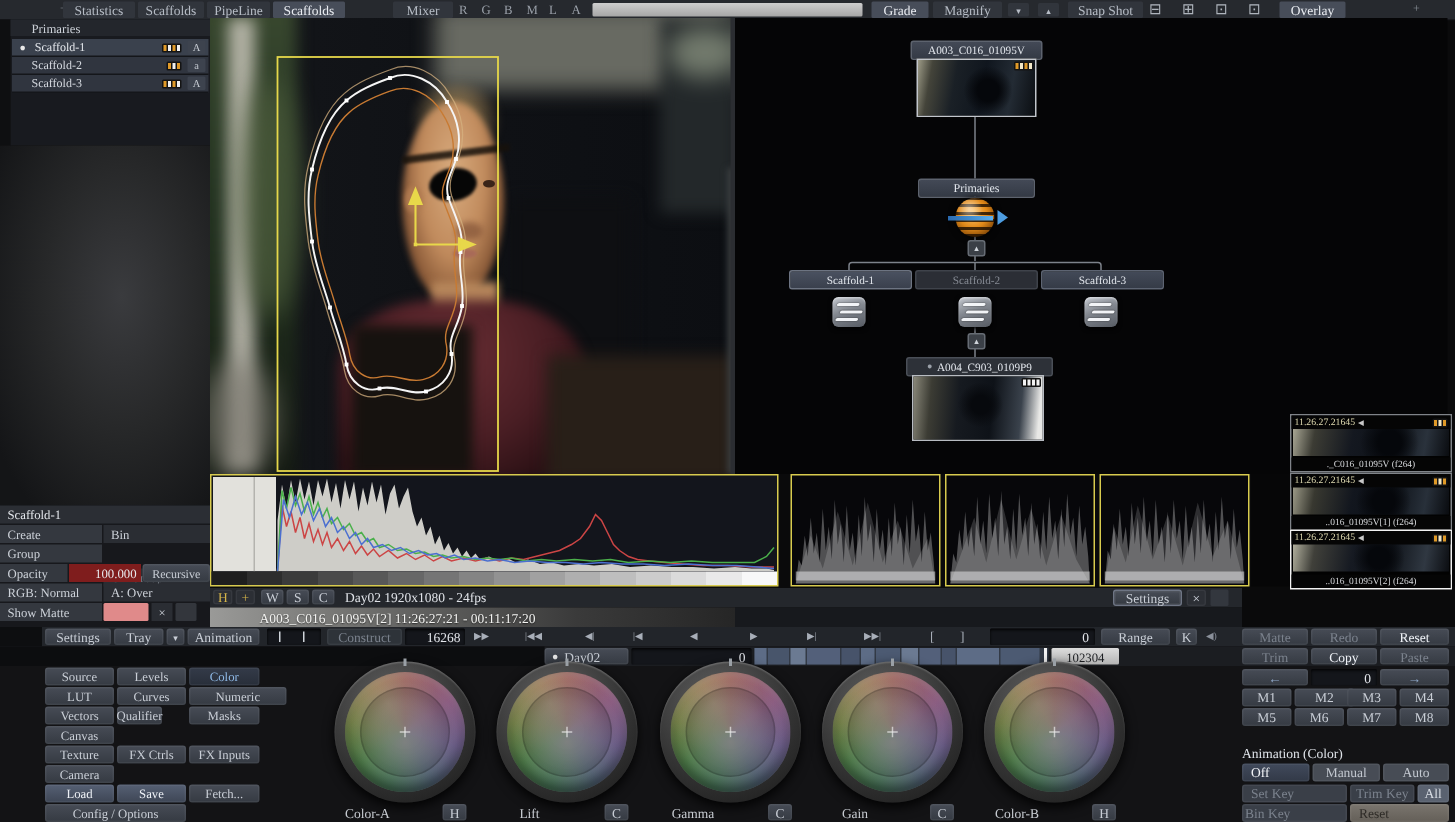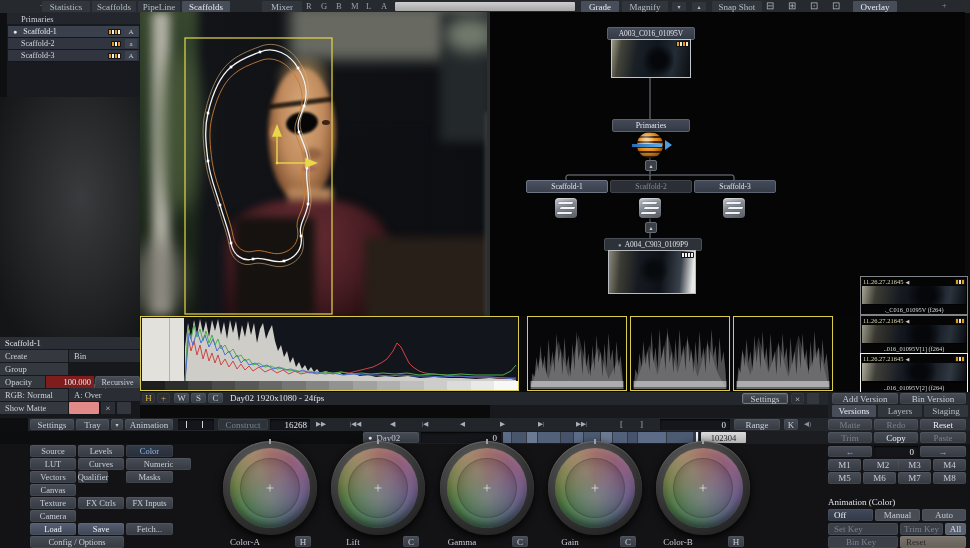--- a/index.html
+++ b/index.html
@@ -348,29 +348,25 @@
     <div class="a btn" style="left:2px;top:1px;width:13px;height:10px;background:#2c2f35;color:#d4b44a">H</div>
     <div class="a btn" style="left:17px;top:1px;width:13px;height:10px;background:#2c2f35;color:#d4b44a">+</div>
     <div class="a btn" style="left:34px;top:1px;width:15px;height:10px">W</div>
     <div class="a btn" style="left:51px;top:1px;width:15px;height:10px">S</div>
     <div class="a btn" style="left:68px;top:1px;width:15px;height:10px">C</div>
     <span class="a txt" style="left:90px;top:1px;color:#dfe2e7">Day02 1920x1080 - 24fps</span>
     <div class="a btn" style="left:602px;top:1px;width:46px;height:11px;border:1px solid #6e7584;box-sizing:border-box">Settings</div>
     <div class="a btn" style="left:651px;top:1px;width:13px;height:11px;background:#2c2f35">×</div>
     <div class="a" style="left:667px;top:1px;width:12px;height:11px;background:#33373e;border-radius:1px"></div>
   </div>
+  <div class="a" style="left:140px;top:405px;width:350px;height:13px;background:linear-gradient(90deg,#9a9a98 0%,#6e6e6c 30%,#3a3a3a 70%,#262626 100%)">
+    <span class="a txt" style="left:33px;top:2px;color:#f4f4f2;text-shadow:0 1px 1px rgba(0,0,0,.6)">A003_C016_01095V[2] 11:26:27:21 - 00:11:17:20</span>
+  </div>
   <div class="a" style="left:490px;top:405px;width:338px;height:13px;background:#17191d"></div>
 
-  <div class="a" style="left:828px;top:392px;width:142px;height:26px;background:#1e2126">
-    <div class="a btn" style="left:4px;top:1px;width:66px;height:11px">Add Version</div>
-    <div class="a btn" style="left:72px;top:1px;width:66px;height:11px">Bin Version</div>
-    <div class="a tab on" style="left:4px;top:13px;width:44px;height:12px">Versions</div>
-    <div class="a tab" style="left:50px;top:13px;width:44px;height:12px">Layers</div>
-    <div class="a tab" style="left:96px;top:13px;width:44px;height:12px">Staging</div>
-  </div>
 
   <div class="a" style="left:0;top:418px;width:970px;height:13px;background:#22252a">
     <div class="a" style="left:0;top:0;width:28px;height:13px;background:#0d0e10"></div>
     <div class="a btn" style="left:30px;top:1px;width:44px;height:11px">Settings</div>
     <div class="a btn" style="left:76px;top:1px;width:33px;height:11px">Tray</div>
     <div class="a btn" style="left:111px;top:1px;width:12px;height:11px;font-size:6px">▾</div>
     <div class="a btn" style="left:125px;top:1px;width:48px;height:11px">Animation</div>
     <div class="a fld" style="left:178px;top:1px;width:36px;height:11px">
         <i class="a" style="left:8px;top:2px;width:1px;height:7px;background:#cfd4da"></i>
         <i class="a" style="left:24px;top:2px;width:1px;height:7px;background:#cfd4da"></i>
@@ -499,17 +495,17 @@
     <div class="a btn" style="left:898px;top:28px;width:33px;height:12px">M7</div>
     <div class="a btn" style="left:933px;top:28px;width:33px;height:12px">M8</div>
 
     <span class="a txt" style="left:828px;top:53px;color:#dfe3e9">Animation (Color)</span>
     <div class="a btn" style="left:828px;top:65px;width:45px;height:12px;background:linear-gradient(180deg,#414a5c,#323947);color:#f2f4f8;justify-content:flex-start;padding-left:6px;box-sizing:border-box">Off</div>
     <div class="a btn" style="left:875px;top:65px;width:45px;height:12px;background:#474c55;color:#c3c8d0">Manual</div>
     <div class="a btn" style="left:922px;top:65px;width:44px;height:12px;background:#474c55;color:#c3c8d0">Auto</div>
     <div class="a btn dim" style="left:828px;top:79px;width:70px;height:12px;justify-content:flex-start;padding-left:6px;box-sizing:border-box;background:#3a3f48">Set Key</div>
     <div class="a btn dim" style="left:900px;top:79px;width:43px;height:12px;background:#3a3f48">Trim Key</div>
     <div class="a btn" style="left:945px;top:79px;width:21px;height:12px;background:#5a6270;color:#d8dde4">All</div>
-    <div class="a btn dim" style="left:828px;top:92px;width:70px;height:12px;justify-content:flex-start;padding-left:18px;box-sizing:border-box;background:#3a3f48">Bin Key</div>
+    <div class="a btn dim" style="left:828px;top:92px;width:70px;height:12px;justify-content:flex-start;padding-left:2px;box-sizing:border-box;background:#3a3f48">Bin Key</div>
     <div class="a btn" style="left:900px;top:92px;width:66px;height:12px;background:linear-gradient(180deg,#7a756e,#645f58);color:#2e2b27;justify-content:flex-start;padding-left:6px;box-sizing:border-box">Reset</div>
   </div>
 
 </div>
 
 </body></html>

